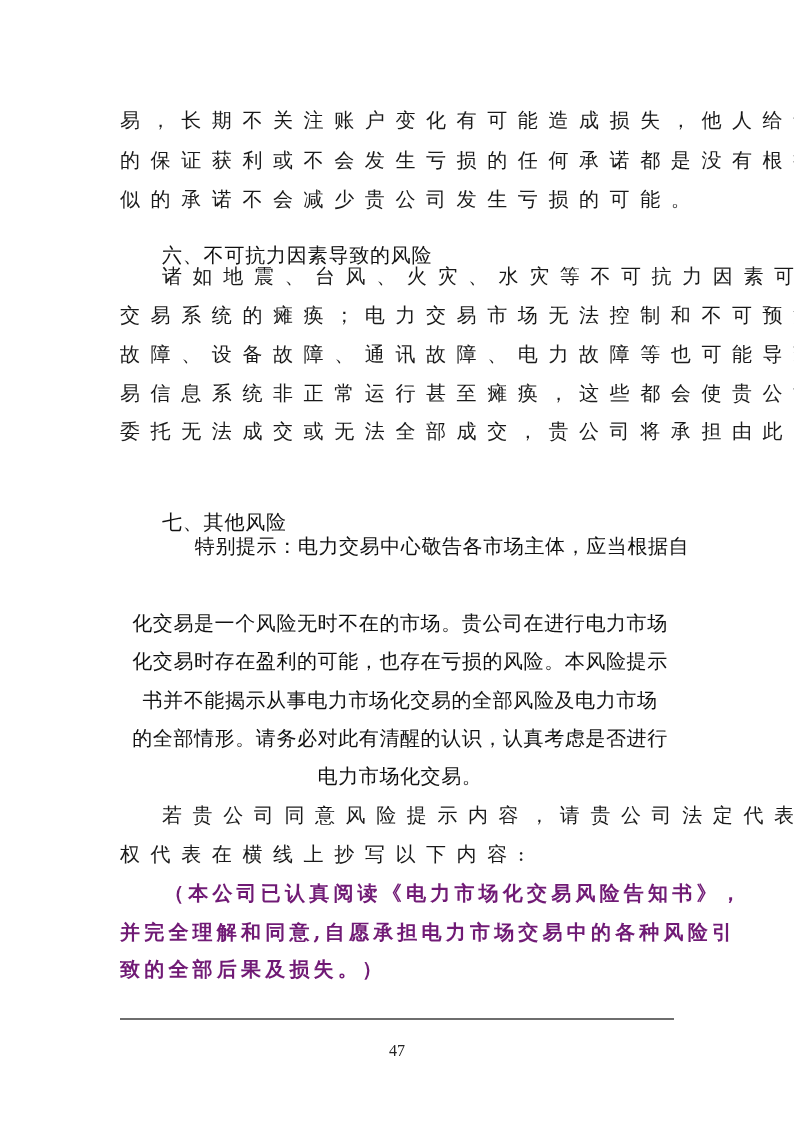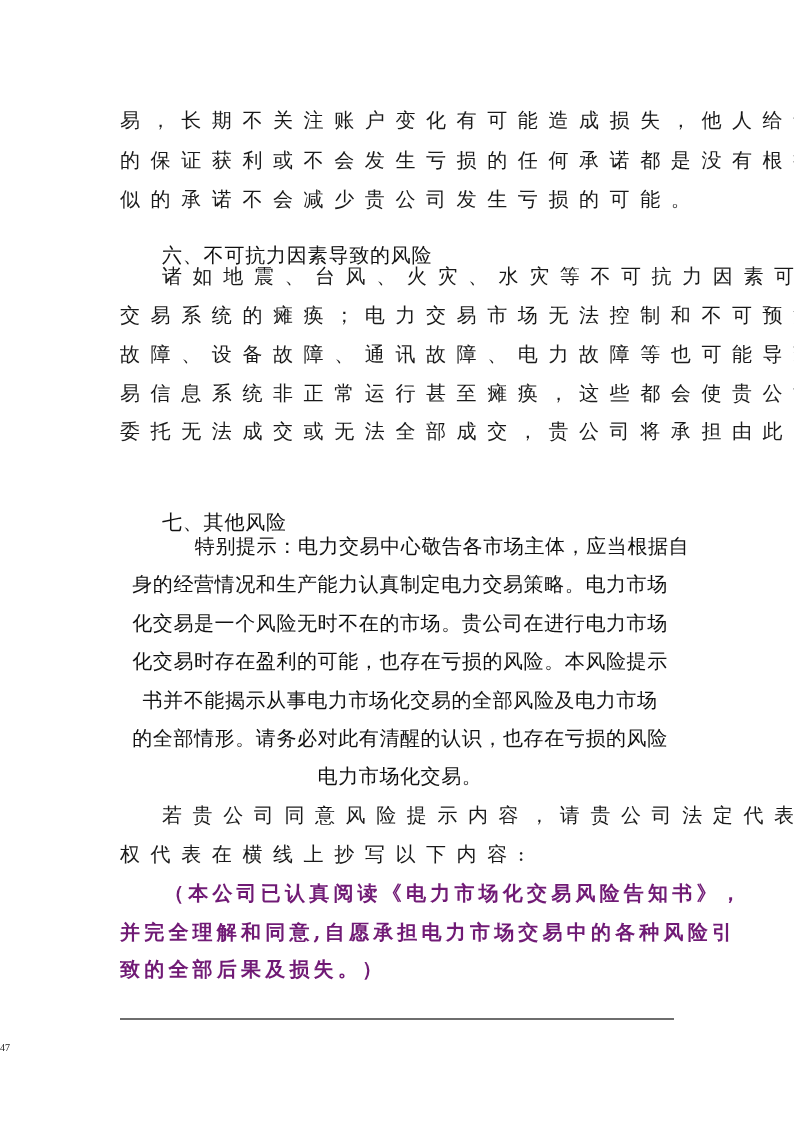--- a/index.html
+++ b/index.html
@@ -34,22 +34,22 @@
     font-family: "DejaVu Serif", "Liberation Serif", serif;
     font-weight: bold;
     color: #701a75;
     letter-spacing: 4.2px;
   }
   .rule {
     position: absolute; left: 120px; top: 1018px; width: 554px; height: 0;
     border-top: 2px solid #6e6e6e;
   }
   .pagenum {
-    position: absolute; left: 0; width: 794px; top: 1042px; text-align: left;
-    font-family: "Liberation Serif", "DejaVu Serif", serif; font-size: 10px; color: #222;
+    position: absolute; left: 0; width: 794px; top: 1042px; text-align: center;
+    font-family: "Liberation Serif", "DejaVu Serif", serif; font-size: 16px; color: #222;
   }
 </style>
 </head>
 <body>
 
 <div class="page">
 
   <div class="line" style="top:106px">易，长期不关注账户变化有可能造成损失，他人给予贵公司</div>
   <div class="line" style="top:146px">的保证获利或不会发生亏损的任何承诺都是没有根据的，类</div>
   <div class="line" style="top:185px">似的承诺不会减少贵公司发生亏损的可能。</div>
@@ -57,25 +57,24 @@
   <div class="line indent heading" style="top:225px">六、不可抗力因素导致的风险</div>
   <div class="line indent" style="top:262px">诸如地震、台风、火灾、水灾等不可抗力因素可能导致</div>
   <div class="line" style="top:301px">交易系统的瘫痪；电力交易市场无法控制和不可预测的系统</div>
   <div class="line" style="top:340px">故障、设备故障、通讯故障、电力故障等也可能导致电力交</div>
   <div class="line" style="top:379px">易信息系统非正常运行甚至瘫痪，这些都会使贵公司的交易</div>
   <div class="line" style="top:417px">委托无法成交或无法全部成交，贵公司将承担由此导致的损</div>
 
   <div class="line indent heading" style="top:492px">七、其他风险</div>
 
   <div class="line indent sans" style="top:532px">特别提示：电力交易中心敬告各市场主体，应当根据自</div>
-  <div class="line sans" style="top:570px">身的经营情况和生产能力认真制定电力交易策略。电力市场</div>
   <div class="line sans" style="top:609px">化交易是一个风险无时不在的市场。贵公司在进行电力市场</div>
   <div class="line sans" style="top:647px">化交易时存在盈利的可能，也存在亏损的风险。本风险提示</div>
   <div class="line sans" style="top:686px">书并不能揭示从事电力市场化交易的全部风险及电力市场</div>
-  <div class="line sans" style="top:724px">的全部情形。请务必对此有清醒的认识，也存在亏损的风险</div>
+  <div class="line sans" style="top:724px">的全部情形。请务必对此有清醒的认识，认真考虑是否进行</div>
   <div class="line sans" style="top:762px">电力市场化交易。</div>
 
   <div class="line indent" style="top:801px">若贵公司同意风险提示内容，请贵公司法定代表人或授</div>
   <div class="line" style="top:840px">权代表在横线上抄写以下内容:</div>
 
   <div class="line indent bold" style="top:879px; left:164px">（本公司已认真阅读《电力市场化交易风险告知书》，</div>
   <div class="line bold" style="top:918px">并完全理解和同意,自愿承担电力市场交易中的各种风险引</div>
   <div class="line bold" style="top:955px">致的全部后果及损失。）</div>
 
   <div class="rule"></div>

